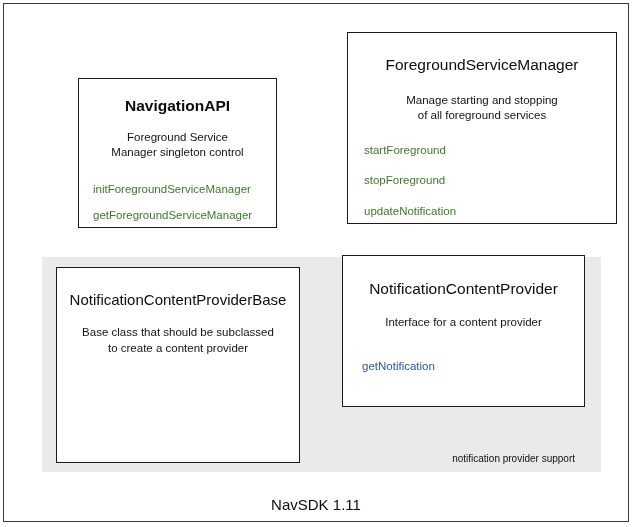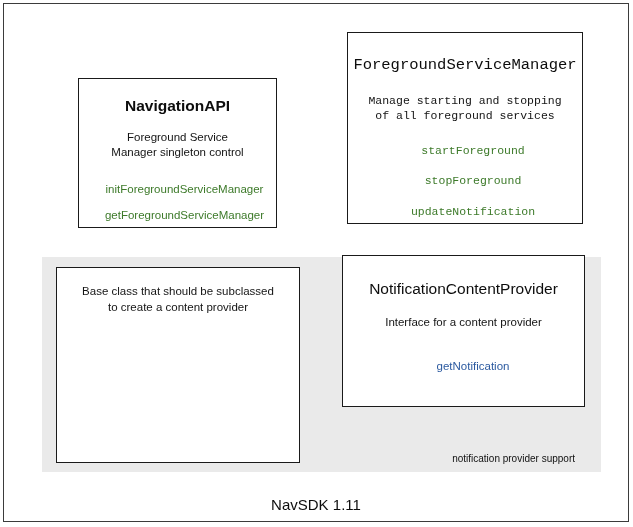--- a/index.html
+++ b/index.html
@@ -56,21 +56,21 @@
     color: #0d0d0d;
     line-height: 1.2;
     white-space: nowrap;
   }
   .box-desc {
     font-size: 11.5px;
     color: #141414;
     line-height: 1.35;
   }
   .members {
-    text-align: center;
+    text-align: left;
   }
   .member {
     font-size: 11.5px;
     line-height: 1.2;
     white-space: nowrap;
   }
   .member .m-note {
     color: #8a8a8a;
   }
   .c-green { color: #3d7a2a; }
@@ -80,21 +80,21 @@
   
   #box-navigation-api {
     left: 74px; top: 74px; width: 199px; height: 150px;
   }
   #box-navigation-api .box-title { margin-top: 18px; font-weight: bold; }
   #box-navigation-api .box-desc  { margin-top: 14px; }
   #box-navigation-api .members   { margin-top: 22px; padding-left: 14px; }
   #box-navigation-api .member    { margin-bottom: 13px; }
 
   #box-foreground-service-manager {
-    left: 343px; top: 28px; width: 236px; height: 192px; font-family: Liberation Mono, monospace;
+    left: 343px; top: 28px; width: 270px; height: 192px;
   }
   #box-foreground-service-manager .box-title { margin-top: 23px; }
   #box-foreground-service-manager .box-desc  { margin-top: 18px; }
   #box-foreground-service-manager .members   { margin-top: 20px; padding-left: 16px; }
   #box-foreground-service-manager .member    { margin-bottom: 17px; }
 
   #box-notification-content-provider-base {
     left: 52px; top: 263px; width: 244px; height: 196px;
   }
   #box-notification-content-provider-base .box-title { margin-top: 23px; font-size: 15px; }
@@ -160,20 +160,21 @@
         <div class="member">
           <span class="c-green">stopForeground</span><span class="m-note"></span>
         </div>
         <div class="member">
           <span class="c-green">updateNotification</span><span class="m-note"></span>
         </div>
       </div>
     </div>
 
     <div class="class-box" id="box-notification-content-provider-base">
+      <div class="box-title">NotificationContentProviderBase</div>
       <div class="box-desc">
         <div>Base class that should be subclassed</div>
         <div>to create a content provider</div>
       </div>
     </div>
 
     <div class="class-box" id="box-notification-content-provider">
       <div class="box-title">NotificationContentProvider</div>
       <div class="box-desc">
         <div>Interface for a content provider</div>

